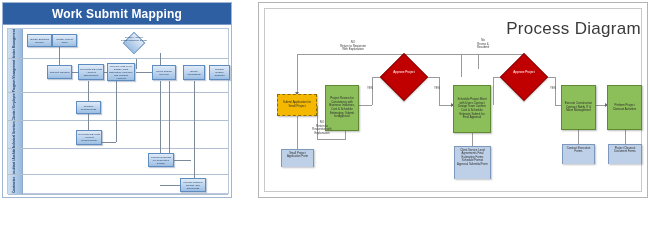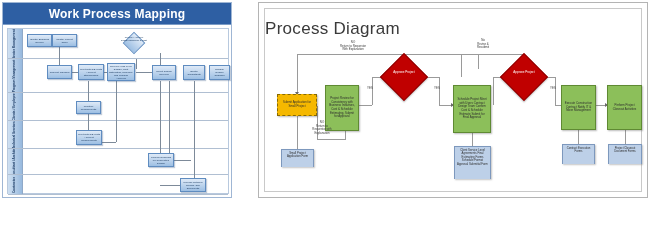--- a/index.html
+++ b/index.html
@@ -157,21 +157,21 @@
     bottom: 5px;
     border: 1px solid #c9c9c9;
     box-sizing: border-box;
     background: #ffffff;
   }
   #right-title {
     position: absolute;
     left: 0;
     top: 10px;
     width: 100%;
-    text-align: left;
+    text-align: right;
     font-size: 17px;
     color: #3a3a3a;
     font-weight: normal;
     letter-spacing: .3px;
   }
 
   .rbox {
     position: absolute;
     box-sizing: border-box;
     display: flex;
@@ -275,21 +275,21 @@
   }
 </style>
 </head>
 <body>
 
 <div id="root">
 
   <div id="left-panel">
 
     <div id="left-title-bar">
-      <span class="ttl">Work Process Mapping</span>
+      <span class="ttl">Work Submit Mapping</span>
     </div>
 
     <div id="left-grid">
 
       <div class="lane" style="top:0px;height:30px;">
         <div class="lane-hdr">
           <span class="lbl">Senior Management</span>
         </div>
       </div>
       <div class="lane" style="top:30px;height:34px;">

